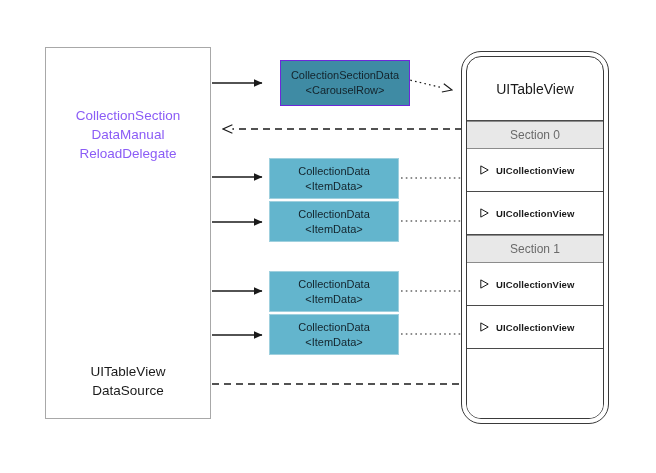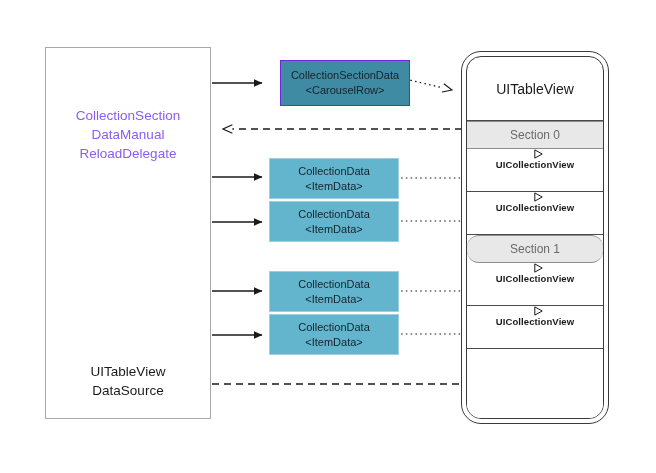--- a/index.html
+++ b/index.html
@@ -137,21 +137,20 @@
   .tv-row {
     position: absolute;
     left: 0;
     width: 100%;
     height: 43px;
     border-bottom: 1.2px solid #4a4a4a;
     display: flex;
     align-items: center;
     box-sizing: border-box;
     background: #ffffff;
-    flex-direction: column;
   }
   .tv-row .tri {
     margin-left: 13px;
     margin-right: 7px;
     width: 9px;
     height: 10px;
     flex: none;
   }
   .tv-row .rowlabel {
     font-size: 9.5px;
@@ -275,21 +274,21 @@
       <span class="rowlabel">UICollectionView</span>
     </div>
 
     <div class="tv-row" style="top:135px;">
       <svg class="tri" viewBox="0 0 9 10" xmlns="http://www.w3.org/2000/svg">
         <path d="M0.8,0.9 L8.2,5 L0.8,9.1 z" fill="#ffffff" stroke="#1a1a1a" stroke-width="1"></path>
       </svg>
       <span class="rowlabel">UICollectionView</span>
     </div>
 
-    <div class="tv-section" style="top:178px;border-radius:12px;">Section 1</div>
+    <div class="tv-section" style="top:178px;">Section 1</div>
 
     <div class="tv-row" style="top:206px;">
       <svg class="tri" viewBox="0 0 9 10" xmlns="http://www.w3.org/2000/svg">
         <path d="M0.8,0.9 L8.2,5 L0.8,9.1 z" fill="#ffffff" stroke="#1a1a1a" stroke-width="1"></path>
       </svg>
       <span class="rowlabel">UICollectionView</span>
     </div>
 
     <div class="tv-row" style="top:249px;">
       <svg class="tri" viewBox="0 0 9 10" xmlns="http://www.w3.org/2000/svg">

